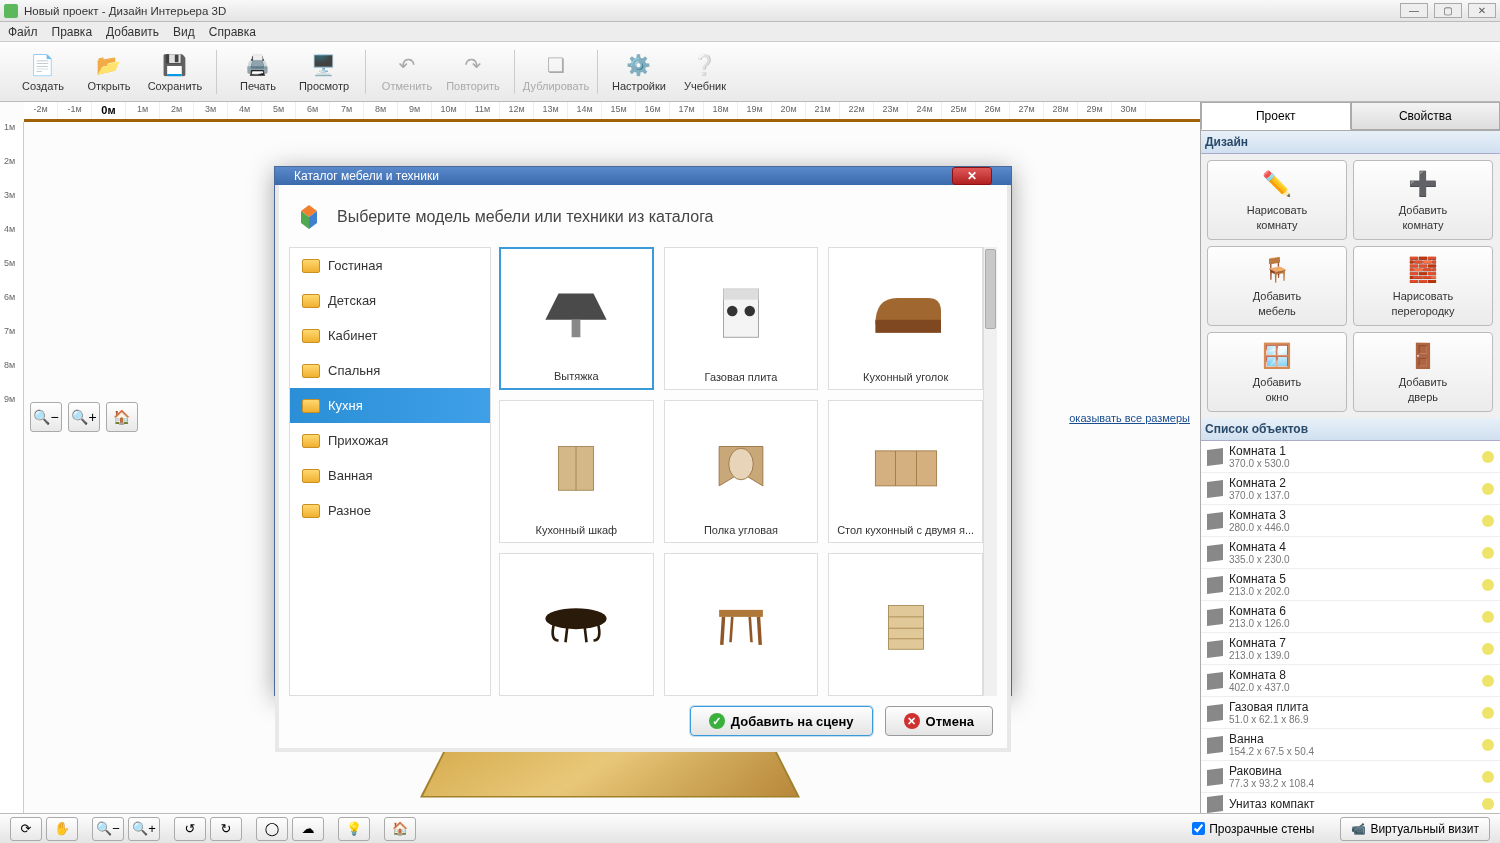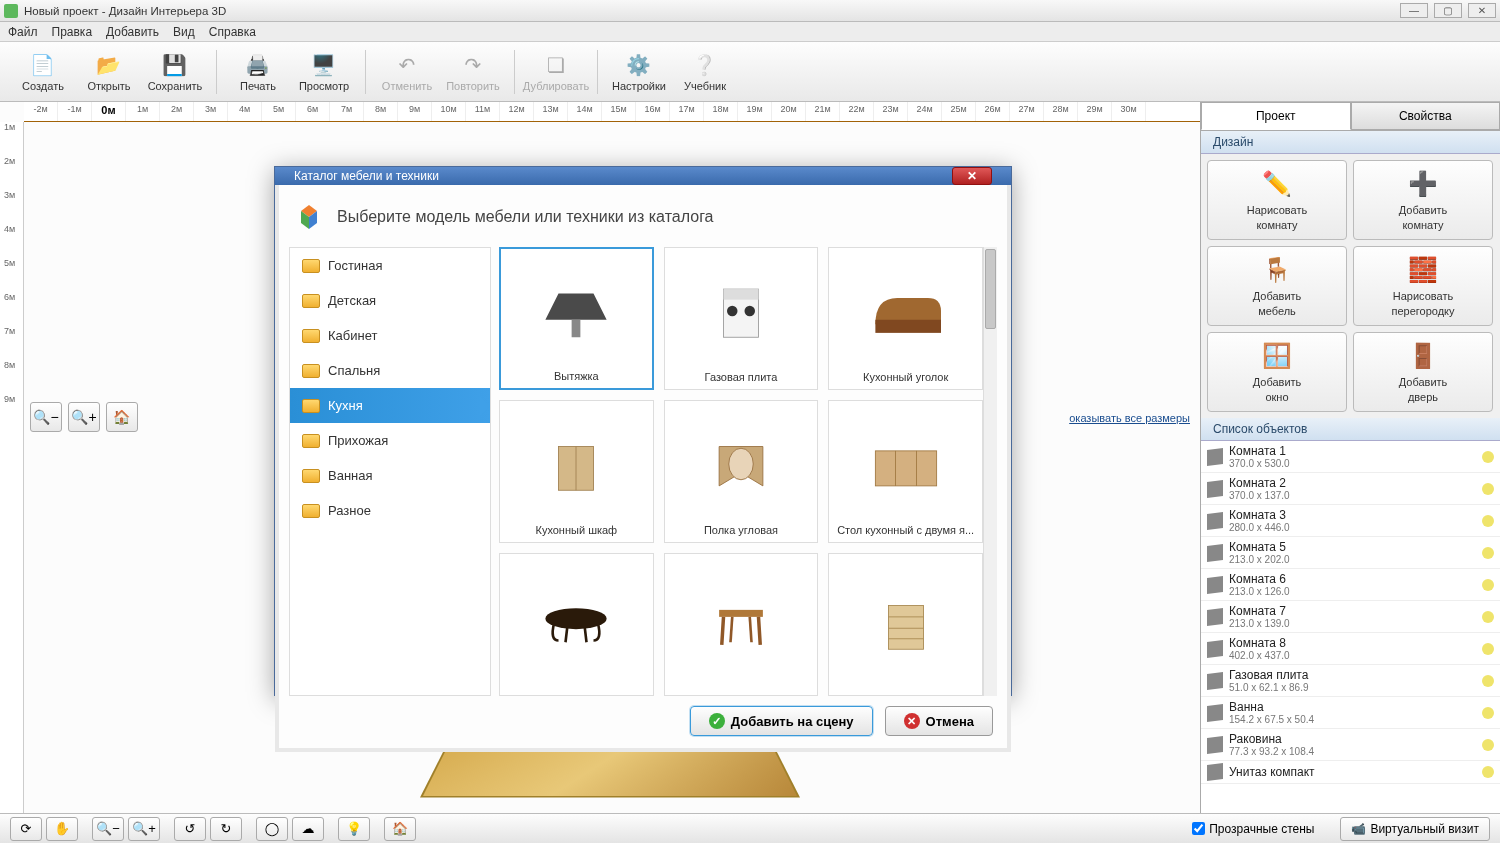--- a/index.html
+++ b/index.html
@@ -22,37 +22,37 @@
 .toolbar .tb-btn.disabled { color:#aaa; }
 .toolbar .sep { width:1px; height:44px; background:#ccc; margin: 0 8px;}
 .toolbar .ic { width:26px; height:26px; margin-bottom:2px; display:flex; align-items:center; justify-content:center; font-size:20px; }
 
 
 .main { display:flex; height: calc(843px - 22px - 20px - 60px - 30px); }
 .canvas-area { flex:1; position:relative; background:#fcfcfc; overflow:hidden; }
 .right-panel { width: 300px; background:#f4f4f4; border-left:1px solid #aaa; display:flex; flex-direction:column; }
 
 
-.ruler-h { position:absolute; top:0; left:24px; right:0; height:20px; background:#fff; border-bottom:1px solid #a16207; font-size:9px; color:#666; display:flex;}
+.ruler-h { position:absolute; top:0; left:24px; right:0; height:20px; background:#fff; border-bottom:3px solid #a16207; font-size:9px; color:#666; display:flex;}
 .ruler-h span { width:34px; text-align:center; border-right:1px solid #eee; padding-top:2px;}
 .ruler-v { position:absolute; top:20px; left:0; width:24px; bottom:0; background:#fff; border-right:1px solid #ccc; font-size:9px; color:#666;}
 .ruler-v span { display:block; height:34px; padding-left:4px;}
 .ruler-h .origin { font-weight:bold; color:#000; font-size:11px; }
 
 .zoom-controls { position:absolute; left:30px; top:300px; display:flex; gap:6px; }
 .zoom-controls button { width:32px; height:30px; border:1px solid #aaa; background:linear-gradient(#fff,#e8e8e8); border-radius:3px; cursor:pointer; font-size:14px;}
 .canvas-link { position:absolute; right:10px; top:310px; font-size:11px; color:#1a4d8f; text-decoration:underline; cursor:pointer; }
 
 .house-3d { position:absolute; left:440px; bottom:0; width:340px; height:110px; background:linear-gradient(135deg,#d4a84a 0%,#e8c878 50%,#b8883a 100%); transform:perspective(400px) rotateX(50deg); border:2px solid #a0802a; }
 
 
 .rp-tabs { display:flex; background:#e0e0e0; border-bottom:1px solid #aaa; height:29px;}
 .rp-tabs div { flex:1; display:flex; align-items:center; justify-content:center; font-size:12px; border:1px solid #aaa; cursor:pointer; background:linear-gradient(#f4f4f4,#ddd);}
 .rp-tabs div.active { background:#fff; border-bottom-color:#fff; font-weight:normal;}
-.rp-section-title { background:linear-gradient(#e8f0f8,#d0e0f0); padding:4px 12px; font-size:12px; font-weight:normal; color:#2a4a6a; border-bottom:1px solid #aac;}
+.rp-section-title { background:linear-gradient(#e8f0f8,#d0e0f0); padding:4px 4px; font-size:12px; font-weight:bold; color:#2a4a6a; border-bottom:1px solid #aac;}
 .rp-buttons { display:flex; flex-wrap:wrap; gap:6px; padding:6px; background:#f0f0f0;}
 .rp-btn { width:140px; height:80px; border:1px solid #bbb; background:linear-gradient(#fefefe,#ebebeb); border-radius:4px; display:flex; flex-direction:column; align-items:center; justify-content:center; font-size:11px; color:#333; cursor:pointer; text-align:center; line-height:1.3;}
 .rp-btn .ic { font-size:24px; margin-bottom:4px; }
 
 .obj-list { flex:1; overflow-y:auto; background:#fff;}
 .obj-item { display:flex; align-items:center; padding:3px 6px; border-bottom:1px solid #eee; cursor:pointer; gap:6px;}
 .obj-item .oi-icon { width:16px; height:16px; background:#888; transform:skewY(-8deg); flex-shrink:0;}
 .obj-item .oi-text { flex:1; }
 .obj-item .oi-name { font-size:12px; color:#222; }
 .obj-item .oi-dim { font-size:10px; color:#777; }
@@ -277,20 +277,28 @@
           <div class="oi-icon"></div>
           <div class="oi-text">
             <div class="oi-name">Комната 3</div>
             <div class="oi-dim">280.0 x 446.0</div>
           </div>
           <div class="oi-eye"></div>
         </div>
         <div class="obj-item">
           <div class="oi-icon"></div>
           <div class="oi-text">
+            <div class="oi-name">Комната 4</div>
+            <div class="oi-dim">335.0 x 230.0</div>
+          </div>
+          <div class="oi-eye"></div>
+        </div>
+        <div class="obj-item">
+          <div class="oi-icon"></div>
+          <div class="oi-text">
             <div class="oi-name">Комната 5</div>
             <div class="oi-dim">213.0 x 202.0</div>
           </div>
           <div class="oi-eye"></div>
         </div>
         <div class="obj-item">
           <div class="oi-icon"></div>
           <div class="oi-text">
             <div class="oi-name">Комната 6</div>
             <div class="oi-dim">213.0 x 126.0</div>

